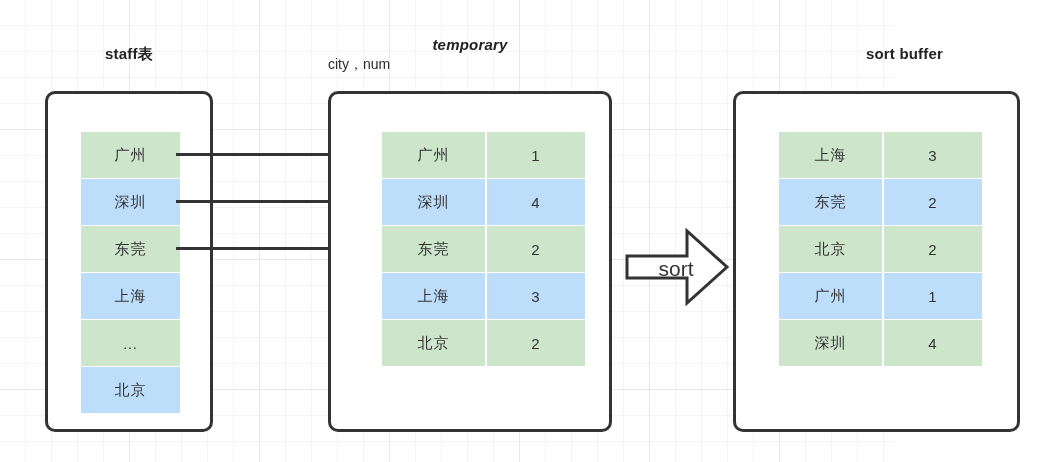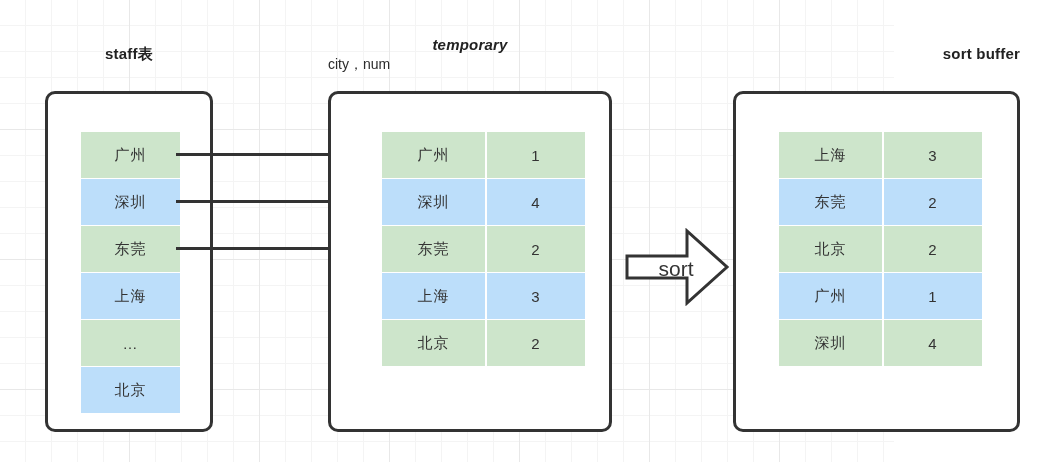--- a/index.html
+++ b/index.html
@@ -145,21 +145,21 @@
   <div class="cell green" style="left:382px; top:320px; width:103px; height:46px;">北京</div>
   <div class="cell green" style="left:487px; top:320px; width:98px; height:46px;">2</div>
 
   <div class="block-arrow" style="left:625px; top:228px;">
     <svg width="105" height="78" viewBox="0 0 105 78">
       <polygon points="2,28 62,28 62,3 102,39 62,75 62,50 2,50" fill="#ffffff" stroke="#333333" stroke-width="3" stroke-linejoin="miter"></polygon>
     </svg>
   </div>
   <div class="block-arrow-label" style="left:648px; top:257px; width:56px; text-align:center;">sort</div>
 
-  <div class="panel-title" style="left:733px; top:45px; width:287px;text-align:right;">sort buffer</div>
+  <div class="panel-title" style="left:761px; top:45px; width:287px;">sort buffer</div>
 
   <div class="panel-box" style="left:733px; top:91px; width:287px; height:341px;"></div>
 
   <div class="cell green" style="left:779px; top:132px; width:103px; height:46px;">上海</div>
   <div class="cell green" style="left:884px; top:132px; width:98px; height:46px;">3</div>
 
   <div class="cell blue" style="left:779px; top:179px; width:103px; height:46px;">东莞</div>
   <div class="cell blue" style="left:884px; top:179px; width:98px; height:46px;">2</div>
 
   <div class="cell green" style="left:779px; top:226px; width:103px; height:46px;">北京</div>

